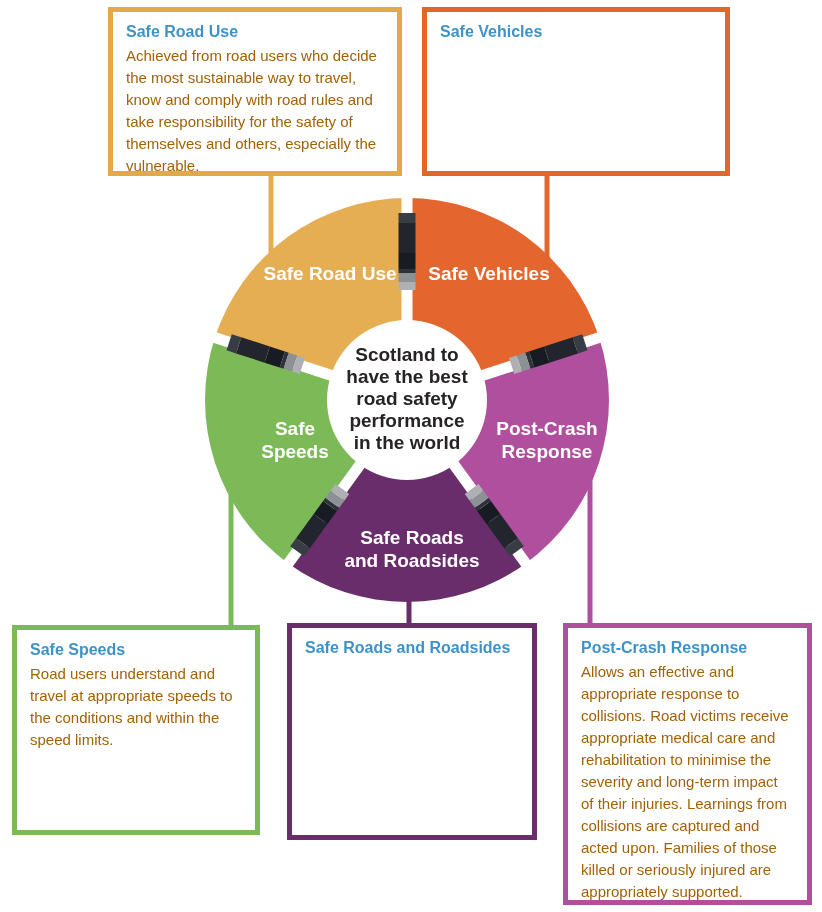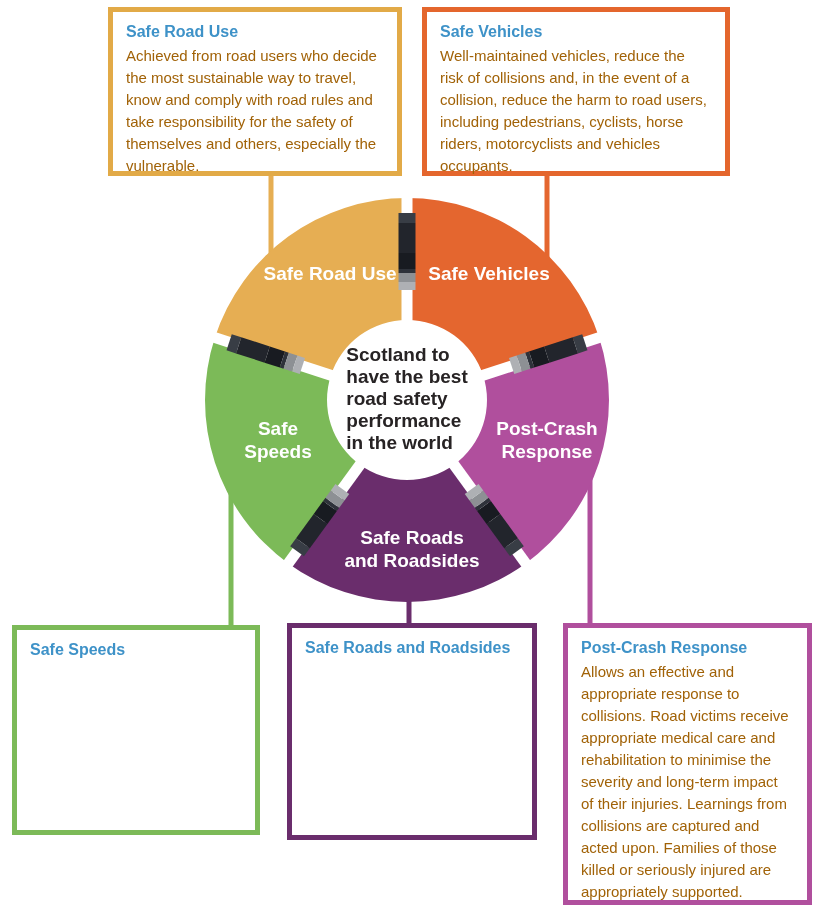--- a/index.html
+++ b/index.html
@@ -25,25 +25,25 @@
   .co-post-crash    {left:563px;top:623px;width:249px;height:282px;}
   .wheel-label{
     position:absolute;transform:translate(-50%,-50%);
     color:#ffffff;font-weight:bold;font-size:19px;line-height:23px;
     text-align:center;white-space:pre-line;pointer-events:none;
   }
   .wl-safe-road-use{left:330px;top:273px;}
   .wl-safe-vehicles{left:489px;top:273px;}
   .wl-post-crash{left:547px;top:440px;}
   .wl-safe-roads{left:412px;top:549px;}
-  .wl-safe-speeds{left:278px;top:440px;}
+  .wl-safe-speeds{left:295px;top:440px;}
   .wheel-center{
     position:absolute;left:407px;top:399px;transform:translate(-50%,-50%);
     color:#272324;font-weight:bold;font-size:19px;line-height:22px;
-    white-space:pre-line;
+    text-align:center;white-space:pre-line;
   }
 </style>
 </head>
 <body>
 
 <div class="canvas">
 
   <svg class="wheel" id="wheel-svg" width="822" height="912" viewBox="0 0 822 912">
       <line x1="271" y1="176" x2="271" y2="300" stroke="#e6ae53" stroke-width="5"></line>
       <line x1="547" y1="176" x2="547" y2="300" stroke="#e4662f" stroke-width="5"></line>
@@ -117,25 +117,25 @@
 performance
 in the world</div>
 
   <div class="callout co-safe-road-use" style="border-color: rgb(226, 170, 71);">
     <h3 style="color: rgb(62, 146, 200);">Safe Road Use</h3>
     <p>Achieved from road users who decide the most sustainable way to travel, know and comply with road rules and take responsibility for the safety of themselves and others, especially the vulnerable.</p>
   </div>
 
   <div class="callout co-safe-vehicles" style="border-color: rgb(228, 102, 45);">
     <h3 style="color: rgb(62, 146, 200);">Safe Vehicles</h3>
-    <p>Well-maintained vehicles, reduce the risk of collisions and, in the event of a collision, reduce the harm to road users, including pedestrians, cyclists, horse riders, motorcyclists and vehicles occupants.</p>
   </div>
 
   <div class="callout co-safe-speeds" style="border-color: rgb(124, 186, 88);">
     <h3 style="color: rgb(62, 146, 200);">Safe Speeds</h3>
+    <p>Road users understand and travel at appropriate speeds to the conditions and within the speed limits.</p>
   </div>
 
   <div class="callout co-safe-roads" style="border-color: rgb(106, 45, 108);">
     <h3 style="color: rgb(62, 146, 200);">Safe Roads and Roadsides</h3>
   </div>
 
   <div class="callout co-post-crash" style="border-color: rgb(176, 79, 157);">
     <h3 style="color: rgb(62, 146, 200);">Post-Crash Response</h3>
     <p>Allows an effective and appropriate response to collisions. Road victims receive appropriate medical care and rehabilitation to minimise the severity and long-term impact of their injuries. Learnings from collisions are captured and acted upon. Families of those killed or seriously injured are appropriately supported.</p>
   </div>

